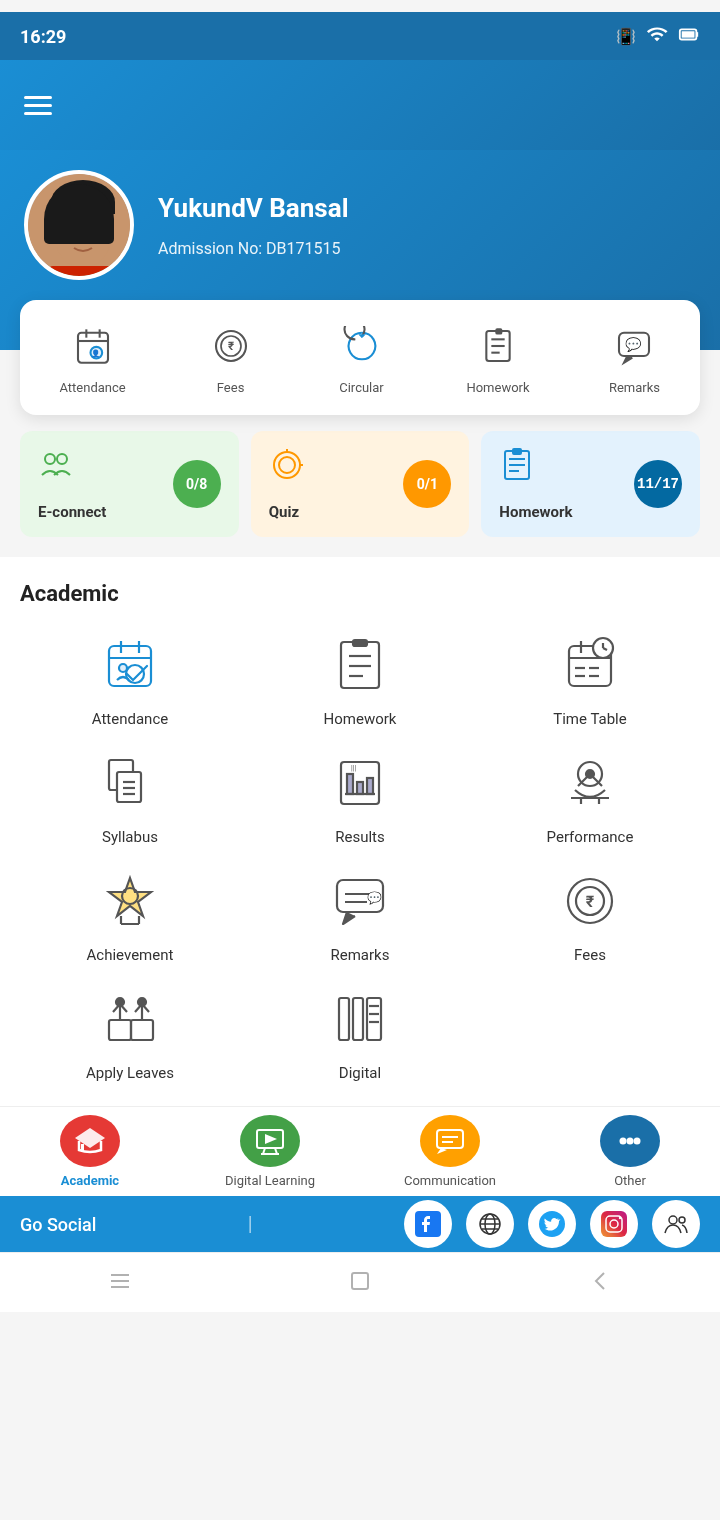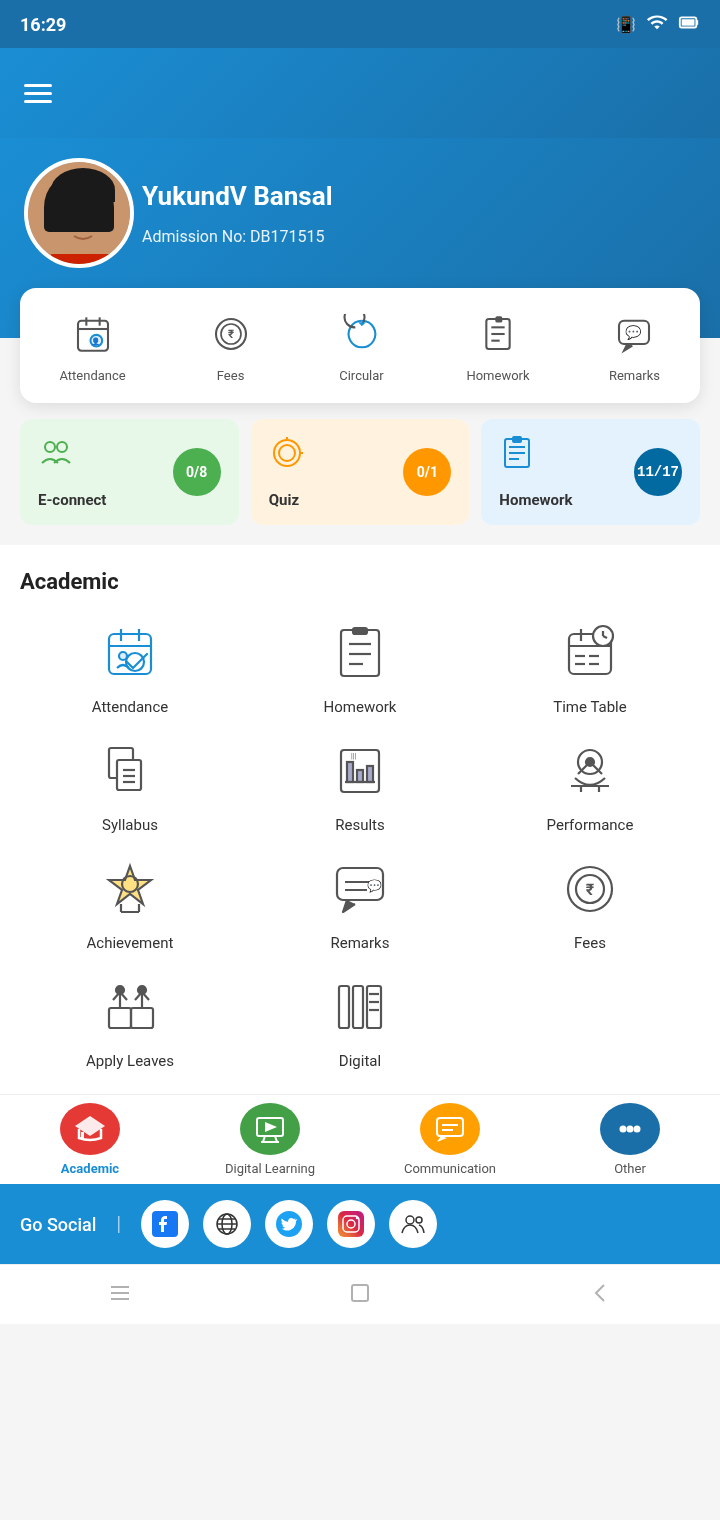--- a/index.html
+++ b/index.html
@@ -14,20 +14,21 @@
 
     
     .status-bar {
       background: #1a6fa8;
       height: 48px;
       display: flex;
       align-items: center;
       justify-content: space-between;
       padding: 0 20px;
       color: white;
+      margin-top: 12px;
     }
     .status-time { font-size: 18px; font-weight: bold; }
     .status-icons { display: flex; gap: 10px; align-items: center; font-size: 16px; }
 
     
     .header {
       background: linear-gradient(135deg, #1a8ed4 0%, #1a6fa8 100%);
       height: 90px;
       display: flex;
       align-items: center;
@@ -35,21 +36,21 @@
     }
     .hamburger { display: flex; flex-direction: column; gap: 5px; cursor: pointer; }
     .hamburger span { width: 28px; height: 3px; background: white; border-radius: 2px; }
 
     
     .profile-section {
       background: linear-gradient(135deg, #1a8ed4 0%, #1a6fa8 100%);
       padding: 20px 24px 70px 24px;
       display: flex;
       align-items: center;
-      gap: 8px;
+      gap: 24px;
       position: relative;
     }
     .avatar {
       width: 110px;
       height: 110px;
       border-radius: 50%;
       background: #ccc;
       border: 4px solid white;
       overflow: hidden;
       flex-shrink: 0;
@@ -209,25 +210,26 @@
     }
     .nav-circle.red { background: #e53935; }
     .nav-circle.green { background: #43A047; }
     .nav-circle.amber { background: #FFA000; }
     .nav-circle.blue { background: #1a6fa8; }
     .nav-label { font-size: 13px; color: #555; }
 
     
     .go-social-bar {
       background: #1a8ed4;
-      height: 80px;
+      height: 56px;
       display: flex;
       align-items: center;
       padding: 0 20px;
       gap: 20px;
+      justify-content: space-between;
     }
     .go-social-text { color: white; font-size: 18px; font-weight: 500; }
     .social-divider { color: white; opacity: 0.6; font-size: 20px; }
     .social-icons { display: flex; gap: 14px; }
     .social-icon-btn {
       width: 48px;
       height: 48px;
       border-radius: 50%;
       background: white;
       display: flex;

